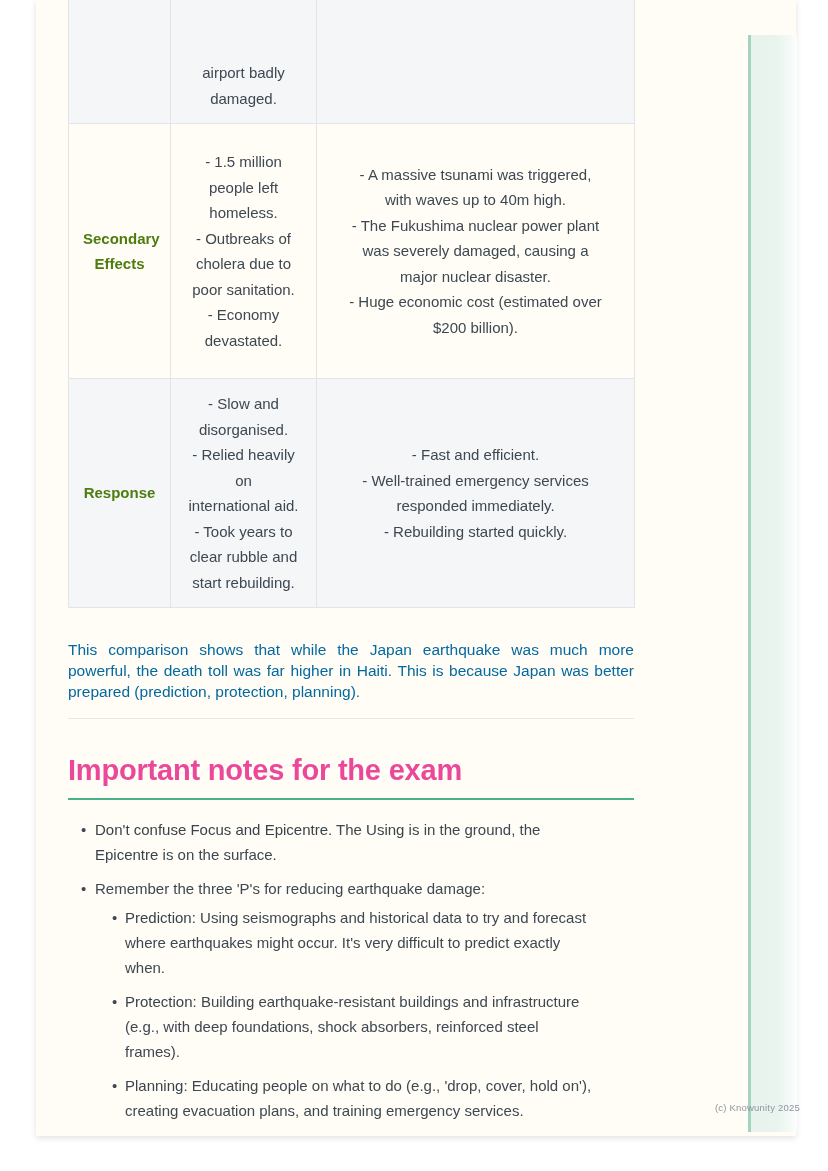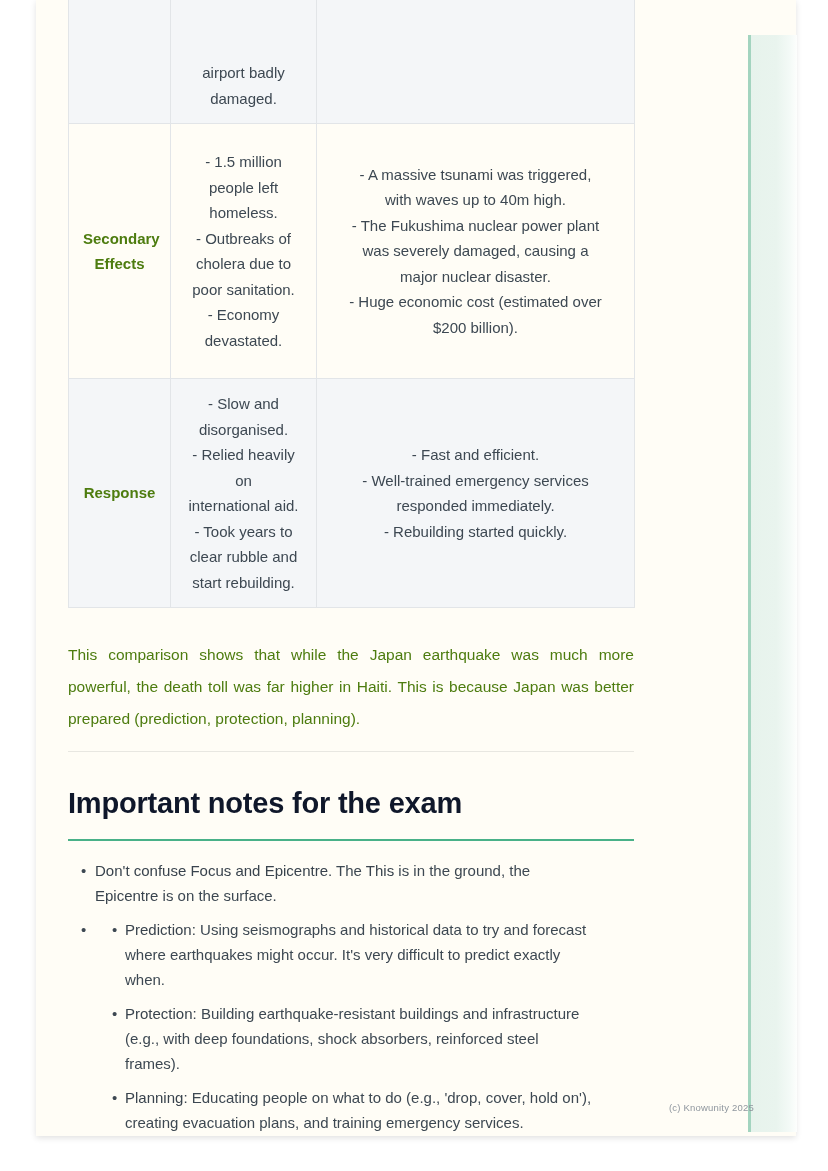--- a/index.html
+++ b/index.html
@@ -14,21 +14,21 @@
     background:#fffdf6;
     box-shadow:0 2px 6px rgba(0,0,0,0.12);
   }
   .accent-bar{
     position:absolute;left:748px;top:35px;width:46px;height:1097px;
     border-left:3px solid #a3d4bf;
     background:linear-gradient(90deg,#e7f3ec 0%,#e9f4ee 55%,#f4faf7 85%,#fdfefd 100%);
     z-index:2;
   }
   .watermark{
-    position:absolute;left:669px;top:1102px;z-index:3;
+    position:absolute;left:715px;top:1102px;z-index:3;
     font-size:9.5px;color:#8f969e;letter-spacing:0.2px;white-space:nowrap;
   }
   .content{position:absolute;left:68px;top:0;width:566px;z-index:1;}
 
   table.ctable{border-collapse:collapse;width:566px;table-layout:fixed;}
   .ctable col.c1{width:102px;} .ctable col.c2{width:146px;} .ctable col.c3{width:318px;}
   .ctable td{
     border:1px solid #e2e5e8;
     padding:12px 14px;
     font-size:15px;line-height:25.5px;
@@ -38,29 +38,29 @@
     text-align:center;
   }
   .ctable td:first-child{font-weight:700;color:#4d7c0f;}
   .ctable tr:nth-child(odd){background:#f4f6f8;}
   .ctable tr:nth-child(even){background:transparent;}
   .ctable tr:first-child td{border-top:none;height:99px;vertical-align:bottom;padding-bottom:12px;}
   .ctable tr:nth-child(2) td{height:230px;}
   .ctable tr:nth-child(3) td{height:200px;}
 
   .summary{
-    margin:31px 0 0 0;font-size:15.5px;line-height:32px;
-    text-align:justify;color:#4d7c0f;
+    margin:31px 0 0 0;font-size:15.5px;line-height:21px;
+    text-align:justify;color:#0369a1;
   }
   hr.divider{border:none;border-top:1px solid #e8e7e1;margin:16px 0 0 0;}
 
   h1.heading{
     margin:33px 0 0 0;font-size:29px;line-height:37px;font-weight:700;
-    color:#0f172a;letter-spacing:-0.2px;
-    padding-bottom:17px;border-bottom:2px solid #49b188;
+    color:#ec4899;letter-spacing:-0.2px;
+    padding-bottom:9px;border-bottom:2px solid #49b188;
   }
   ul.bullets{list-style:none;margin:17px 0 0 0;padding:0;}
   ul.bullets li{
     position:relative;padding-left:27px;margin:0 0 9px 0;
     font-size:15px;line-height:25px;white-space:pre-line;color:#3d4852;
   }
   ul.bullets li::before{
     content:"\2022";position:absolute;left:13px;top:0;
     color:#3d4852;font-size:15px;line-height:25px;
   }
@@ -131,23 +131,23 @@
       </tbody>
   </table>
 
   <p class="summary">This comparison shows that while the Japan earthquake was much more powerful, the death toll was far higher in Haiti. This is because Japan was better prepared (prediction, protection, planning).</p>
 
   <hr class="divider">
 
   <h1 class="heading">Important notes for the exam</h1>
 
   <ul class="bullets" id="notes-list">
-      <li><span><span class="b">Don't confuse Focus and Epicentre.</span><span> The </span><span class="b">This</span><span> is </span><span class="i">in</span><span> the ground, the
+      <li><span><span class="b">Don't confuse Focus and Epicentre.</span><span> The </span><span class="b">Using</span><span> is </span><span class="i">in</span><span> the ground, the
 </span><span class="b">Epicentre</span><span> is </span><span class="i">on</span><span> the surface.</span></span></li>
-      <li><ul class="sub"><li><span><span class="b">Prediction:</span><span> Using seismographs and historical data to try and forecast
+      <li><span><span>Remember the three 'P's for reducing earthquake damage:</span></span><ul class="sub"><li><span><span class="b">Prediction:</span><span> Using seismographs and historical data to try and forecast
 where earthquakes might occur. </span><span class="i">It's very difficult to predict exactly
 when.</span></span></li><li><span><span class="b">Protection:</span><span> Building earthquake-resistant buildings and infrastructure
 (e.g., with deep foundations, shock absorbers, reinforced steel
 frames).</span></span></li><li><span><span class="b">Planning:</span><span> Educating people on what to do (e.g., 'drop, cover, hold on'),
 creating evacuation plans, and training emergency services.</span></span></li></ul></li>
     </ul>
 
 </div>
 
 </body></html>

